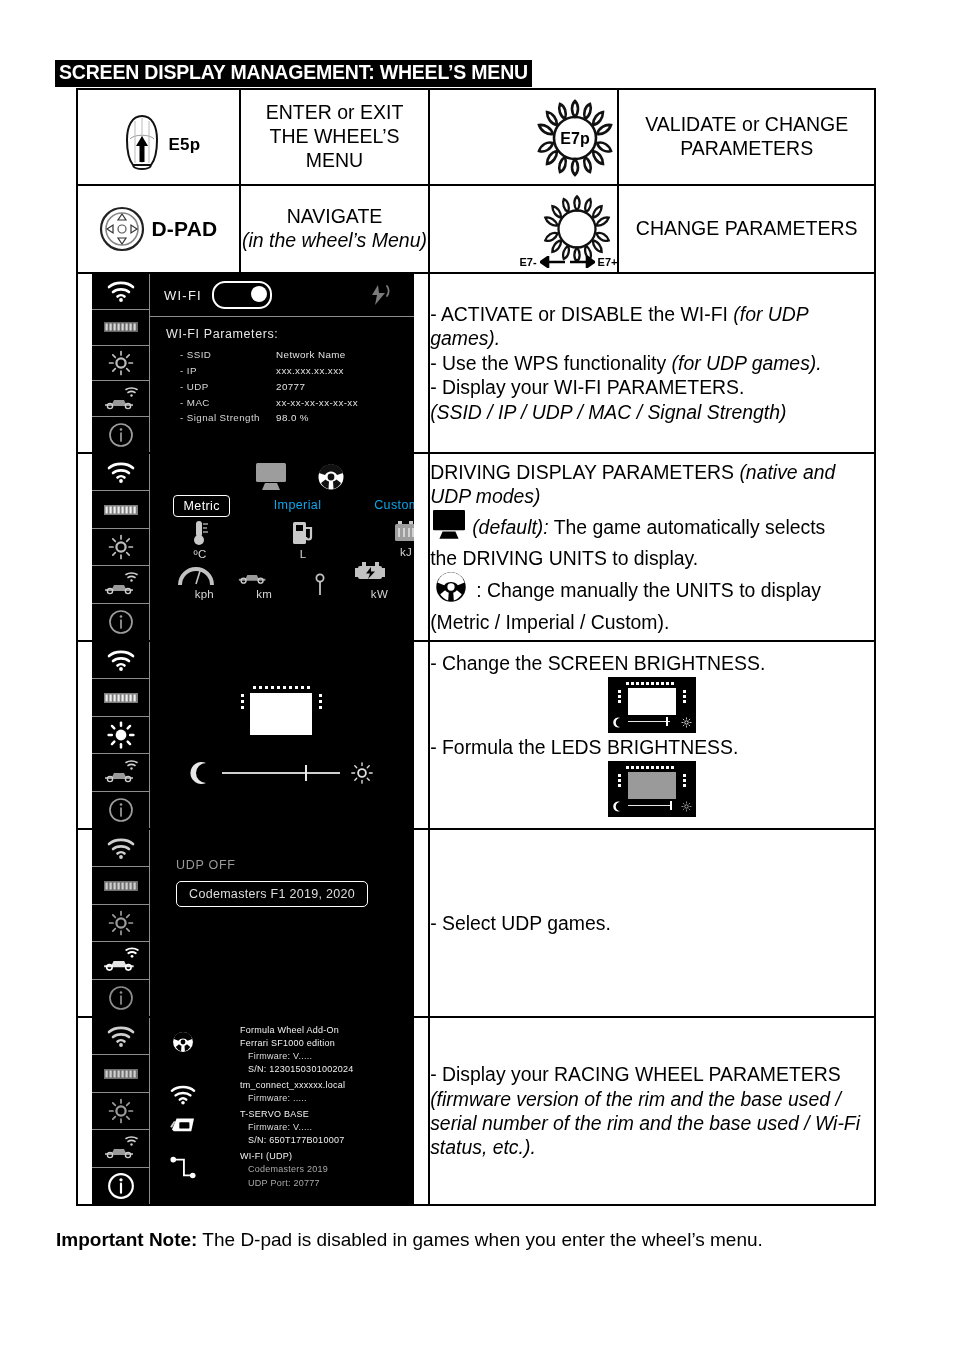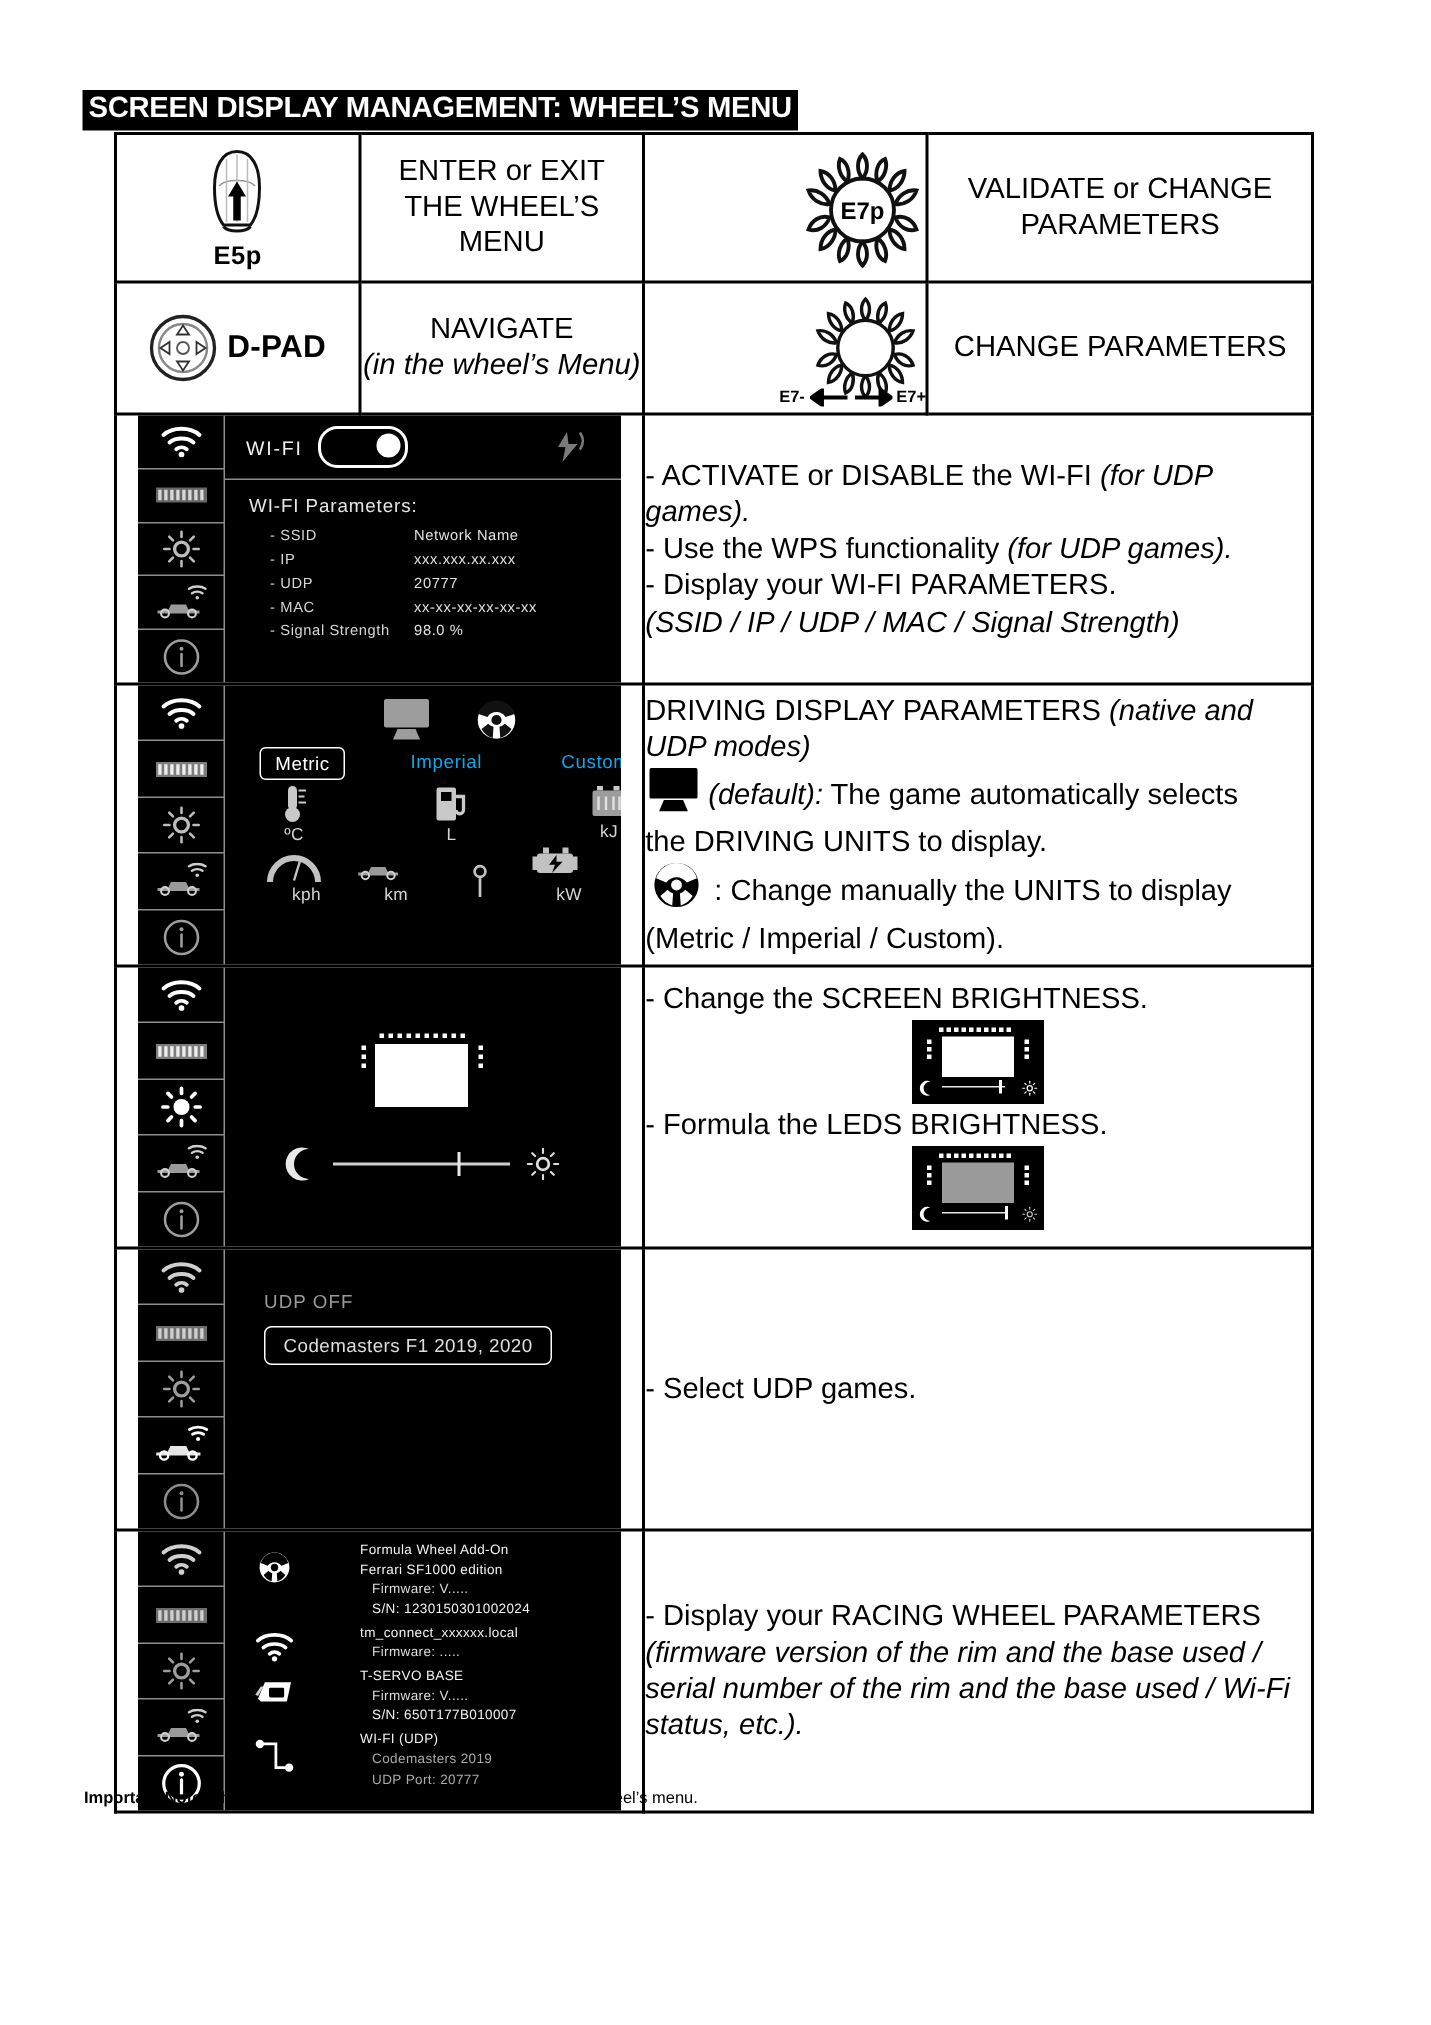--- a/index.html
+++ b/index.html
@@ -39,21 +39,21 @@
   .c-text{width:184px;text-align:center;}
   .c-icon2{width:184px;text-align:center;}
   .c-text2{width:250px;text-align:center;}
 
   .hdr-text{
     font-size:19.5px;line-height:1.22;padding:10px 6px;
   }
   .hdr-text i{font-style:italic;}
 
   
-  .paddle-wrap{display:flex;flex-direction:column;align-items:center;justify-content:center;padding:8px 0 6px;}
+  .paddle-wrap{display:flex;flex-direction:row;align-items:center;justify-content:center;padding:20px 0 6px;}
   .lbl-code{font-size:17px;font-weight:bold;margin-top:1px;letter-spacing:0.3px;}
 
   
   .dpad-wrap{display:flex;align-items:center;justify-content:center;gap:6px;padding:10px 0;}
   .dpad-txt{font-size:21px;font-weight:bold;letter-spacing:0.2px;}
 
   
   .enc-wrap{display:flex;flex-direction:column;align-items:flex-end;justify-content:center;padding:6px 0 4px;}
   .enc-row{display:flex;align-items:center;justify-content:center;gap:3px;margin-top:-10px;}
   .enc-row .ec{font-size:11px;font-weight:bold;}
@@ -113,21 +113,21 @@
   .wp-row{display:flex;font-size:9.8px;line-height:1.62;color:#d6d6d6;letter-spacing:0.4px;}
   .wp-k{width:96px;padding-left:14px;}
   .wp-v{color:#e2e2e2;}
 
   
   .units-panel{padding:4px 0 0 0;}
   .u-icons{display:flex;justify-content:center;gap:26px;align-items:flex-end;height:34px;}
   .u-tabs{display:flex;justify-content:space-around;margin-top:3px;padding:0 6px;}
   .u-tab{font-size:12.5px;color:#0ea5e9;padding:3px 9px;letter-spacing:0.4px;}
   .u-tab.sel{border:1.6px solid #fff;border-radius:4px;color:#fff;}
-  .u-grid3{display:flex;justify-content:space-between;margin-top:2px;padding:0 10px;}
+  .u-grid3{display:flex;justify-content:flex-end;margin-top:2px;padding:0 10px;gap:31px;}
   .u-cell{display:flex;flex-direction:column;align-items:center;width:72px;}
   .u-cap{font-size:11.5px;color:#d5d5d5;margin-top:1px;letter-spacing:0.3px;}
   .u-grid4{display:flex;justify-content:space-around;margin-top:1px;padding:0 6px;align-items:flex-end;}
   .u-cell4{display:flex;flex-direction:column;align-items:flex-end;width:58px;}
 
   
   .br-panel{display:flex;flex-direction:column;align-items:center;justify-content:center;height:100%;}
   .br-slider{display:flex;align-items:center;gap:10px;margin-top:12px;}
   .sl-line{position:relative;width:118px;height:2px;background:#cfcfcf;}
   .sl-tick{position:absolute;left:70%;top:-7px;width:2px;height:16px;background:#e8e8e8;}
@@ -160,22 +160,22 @@
   .thumb .led{width:3px;height:3px;background:#fff;}
   .thumb .sideled{position:absolute;display:flex;flex-direction:column;gap:2px;}
   .thumb .sideled .led{width:3px;height:3px;}
   .thumb .scr{position:absolute;left:20px;top:11px;width:48px;height:27px;background:#fff;}
   .thumb .scr.grey{background:#9a9a9a;}
   .thumb .bar{position:absolute;left:20px;bottom:11px;width:42px;height:1.5px;background:#e6e6e6;}
   .thumb .bt{position:absolute;bottom:7px;width:1.5px;height:9px;background:#fff;}
 
   
   .footer{
-    position:absolute;left:56px;top:1192px;
-    font-size:11px;line-height:1.3;
+    position:absolute;left:56px;top:1228px;
+    font-size:19px;line-height:1.3;
   }
   .footer b{font-weight:bold;}
 </style>
 </head>
 <body>
 
 <div class="page">
 
   <div class="title-banner">SCREEN DISPLAY MANAGEMENT: WHEEL’S MENU</div>
 

